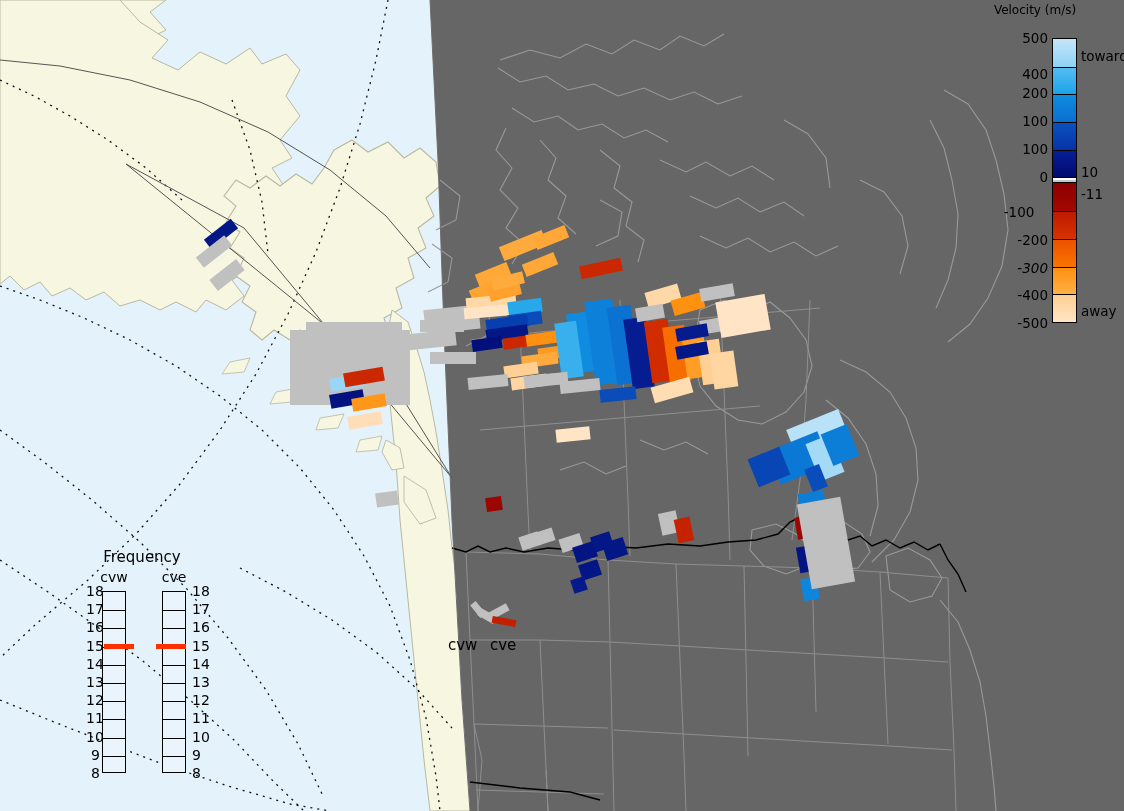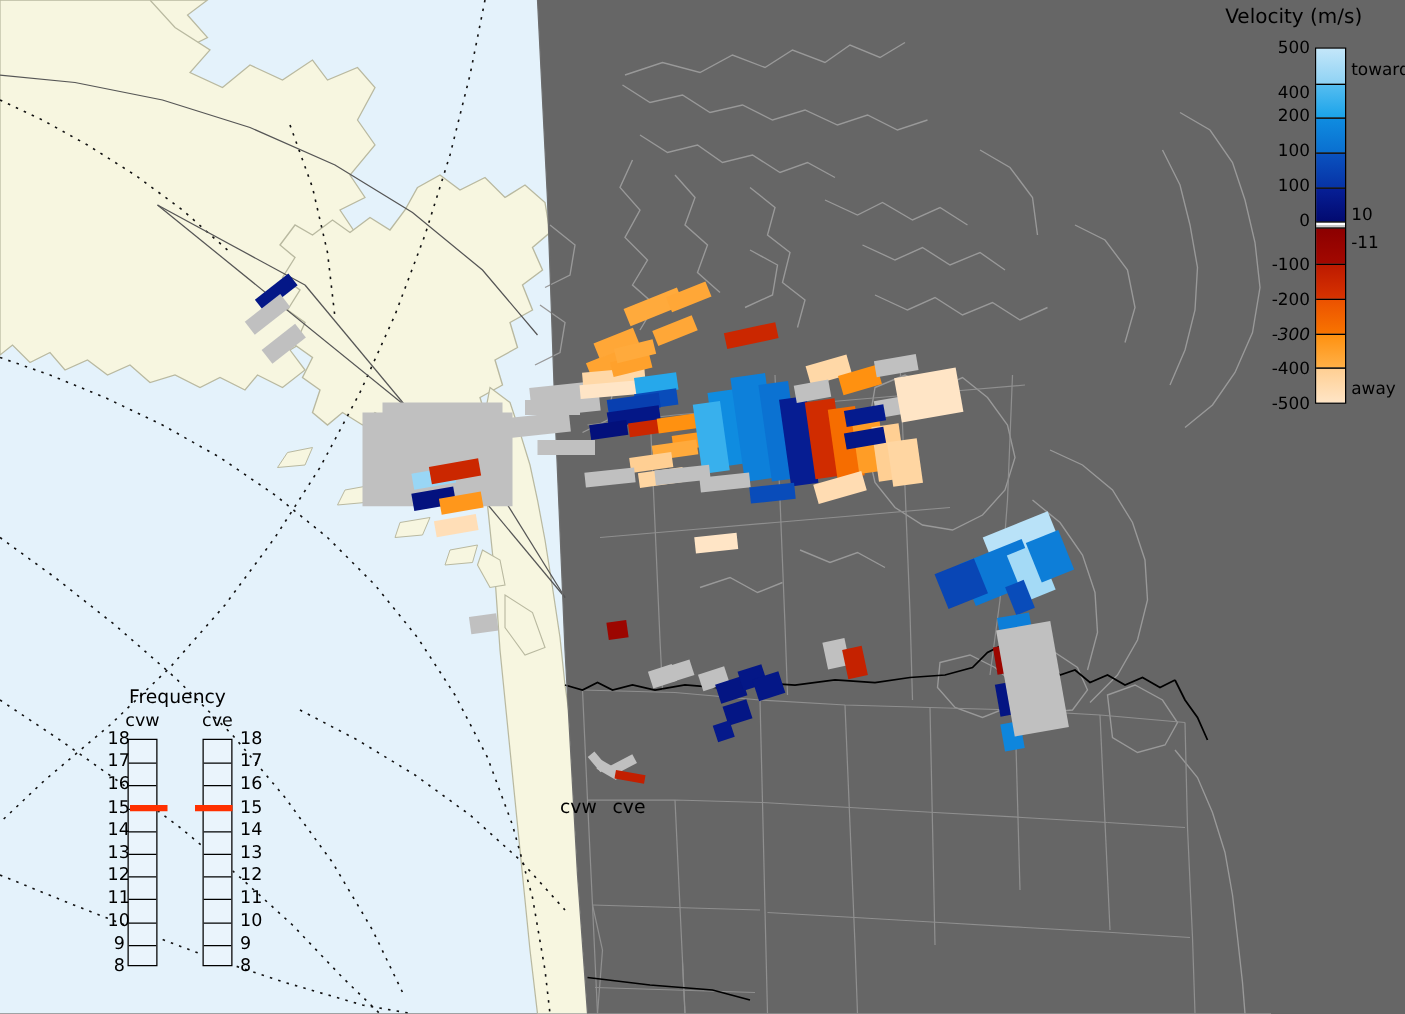--- a/index.html
+++ b/index.html
@@ -42,21 +42,21 @@
     position: absolute;
     left: 960px; top: 0px;
     width: 164px; height: 340px;
     z-index: 30;
   }
   #velocity-title {
     position: absolute;
     left: 0px; top: 3px;
     width: 150px;
     text-align: center;
-    font-size: 16px;
+    font-size: 12px;
     color: #000;
   }
   #velbar {
     position: absolute;
     left: 92px; top: 38px;
     width: 25px; height: 285px;
     border: 1px solid #000;
   }
   .velband {
     width: 100%;
@@ -402,21 +402,21 @@
         <div class="velband" style="height: 27.7px; background: linear-gradient(rgb(255, 145, 16), rgb(255, 176, 71));"></div>
         <div class="velband" style="height: 27.7px; background: linear-gradient(rgb(255, 207, 147), rgb(255, 229, 198));"></div>
       </div>
     <div id="vel-ticks">
         <div class="vel-tick" style="top: 38px; left: 30px; width: 58px;">500</div>
         <div class="vel-tick" style="top: 74px; left: 30px; width: 58px;">400</div>
         <div class="vel-tick" style="top: 93.4px; left: 30px; width: 58px;">200</div>
         <div class="vel-tick" style="top: 121.1px; left: 30px; width: 58px;">100</div>
         <div class="vel-tick" style="top: 148.8px; left: 30px; width: 58px;">100</div>
         <div class="vel-tick" style="top: 176.5px; left: 30px; width: 58px;">0</div>
-        <div class="vel-tick" style="top: 212.2px; left: 30px; width: 58px;">-100</div>
+        <div class="vel-tick" style="top: 212.2px; left: 30px; width: 58px; text-align: center;">-100</div>
         <div class="vel-tick" style="top: 239.9px; left: 30px; width: 58px;">-200</div>
         <div class="vel-tick" style="top: 267.6px; left: 30px; width: 58px; font-style: italic;">-300</div>
         <div class="vel-tick" style="top: 295.3px; left: 30px; width: 58px;">-400</div>
         <div class="vel-tick" style="top: 323px; left: 30px; width: 58px;">-500</div>
       </div>
     <div id="vel-sides">
         <div class="vel-side" style="top: 56px;">toward</div>
         <div class="vel-side" style="top: 311px;">away</div>
         <div class="vel-side" style="top: 171.5px;">10</div>
         <div class="vel-side" style="top: 193.5px;">-11</div>

